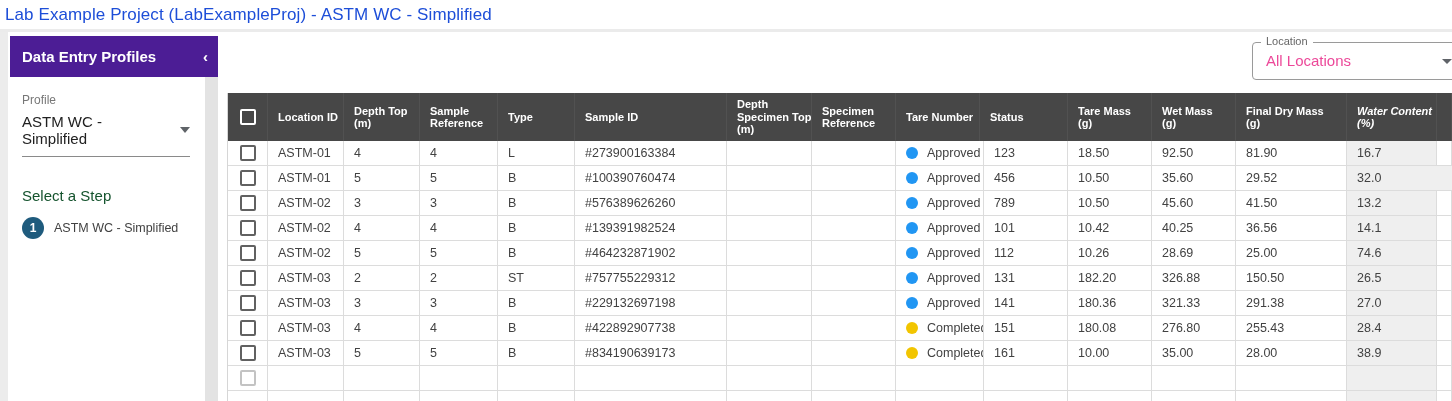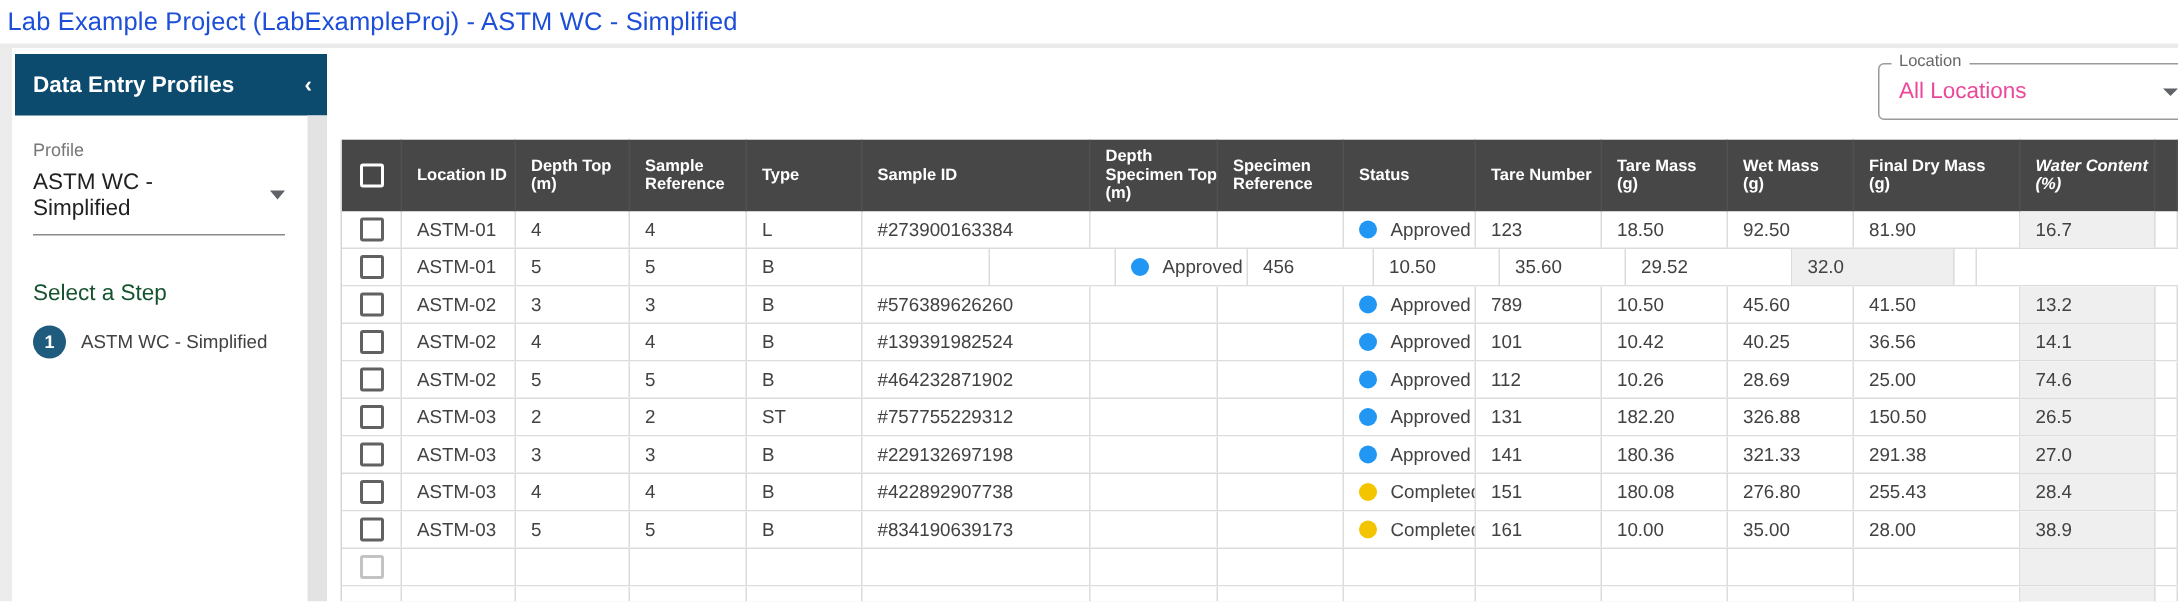--- a/index.html
+++ b/index.html
@@ -14,21 +14,21 @@
     position: absolute; left: 0; top: 0; width: 1452px; height: 29px;
     background: #fff; display: flex; align-items: center; padding-left: 5px;
   }
   .titlebar .title { font-size: 17px; color: #1d4ed8; letter-spacing: .1px; }
   .top-divider { position: absolute; left: 0; top: 29px; width: 1452px; height: 3px; background: #ebebeb; }
   .left-margin { position: absolute; left: 0; top: 32px; width: 8px; height: 369px; background: #ececec; }
 
   
   .sidebar { position: absolute; left: 10px; top: 36px; width: 208px; height: 365px; background: #fff; }
   .sidebar-header {
-    height: 41px; background: #0c4a6e; color: #fff; display: flex;
+    height: 41px; background: #4c1d95; color: #fff; display: flex;
     align-items: center; justify-content: space-between; padding: 0 10px 0 12px;
   }
   .sidebar-header .hdr-label { font-size: 15px; font-weight: bold; }
   .sidebar-header .collapse { font-size: 15px; font-weight: bold; cursor: pointer; line-height: 1; }
   .sidebar-gutter { position: absolute; right: 0; top: 41px; bottom: 0; width: 13px; background: #e3e3e3; }
   .sidebar-body { padding: 16px 25px 0 12px; }
   .field-label { font-size: 12px; color: #777; }
   .profile-select {
     margin-top: 6px; padding-bottom: 9px; border-bottom: 1px solid #8a8a8a;
     display: flex; align-items: center; cursor: pointer; width: 168px;
@@ -148,25 +148,25 @@
       </div>
       <div class="hcell" style="width: 152px;">
         <span>Sample ID</span>
       </div>
       <div class="hcell" style="width: 85px;">
         <span>Depth<br>Specimen Top<br>(m)</span>
       </div>
       <div class="hcell" style="width: 84px;">
         <span>Specimen<br>Reference</span>
       </div>
+      <div class="hcell" style="width: 84px;">
+        <span>Tare Number</span>
+      </div>
       <div class="hcell" style="width: 88px;">
         <span>Status</span>
-      </div>
-      <div class="hcell" style="width: 84px;">
-        <span>Tare Number</span>
       </div>
       <div class="hcell" style="width: 84px;">
         <span>Tare Mass<br>(g)</span>
       </div>
       <div class="hcell" style="width: 84px;">
         <span>Wet Mass<br>(g)</span>
       </div>
       <div class="hcell" style="width: 111px;">
         <span>Final Dry Mass<br>(g)</span>
       </div>
@@ -201,20 +201,21 @@
         <div class="bcell" style="width: 15px;"></div>
       </div>
       <div class="trow">
         <div class="bcell cbcell">
           <div class="cbx"></div>
         </div>
         <div class="bcell" style="width: 76px;">ASTM-01</div>
         <div class="bcell" style="width: 76px;">5</div>
         <div class="bcell" style="width: 78px;">5</div>
         <div class="bcell" style="width: 77px;">B</div>
+        <div class="bcell" style="width: 152px;">#100390760474</div>
         <div class="bcell" style="width: 85px;"></div>
         <div class="bcell" style="width: 84px;"></div>
         <div class="bcell" style="width: 88px;">
           <div class="dot" style="background: rgb(33, 150, 243);"></div>
           <span>Approved</span>
         </div>
         <div class="bcell" style="width: 84px;">456</div>
         <div class="bcell" style="width: 84px;">10.50</div>
         <div class="bcell" style="width: 84px;">35.60</div>
         <div class="bcell" style="width: 111px;">29.52</div>

